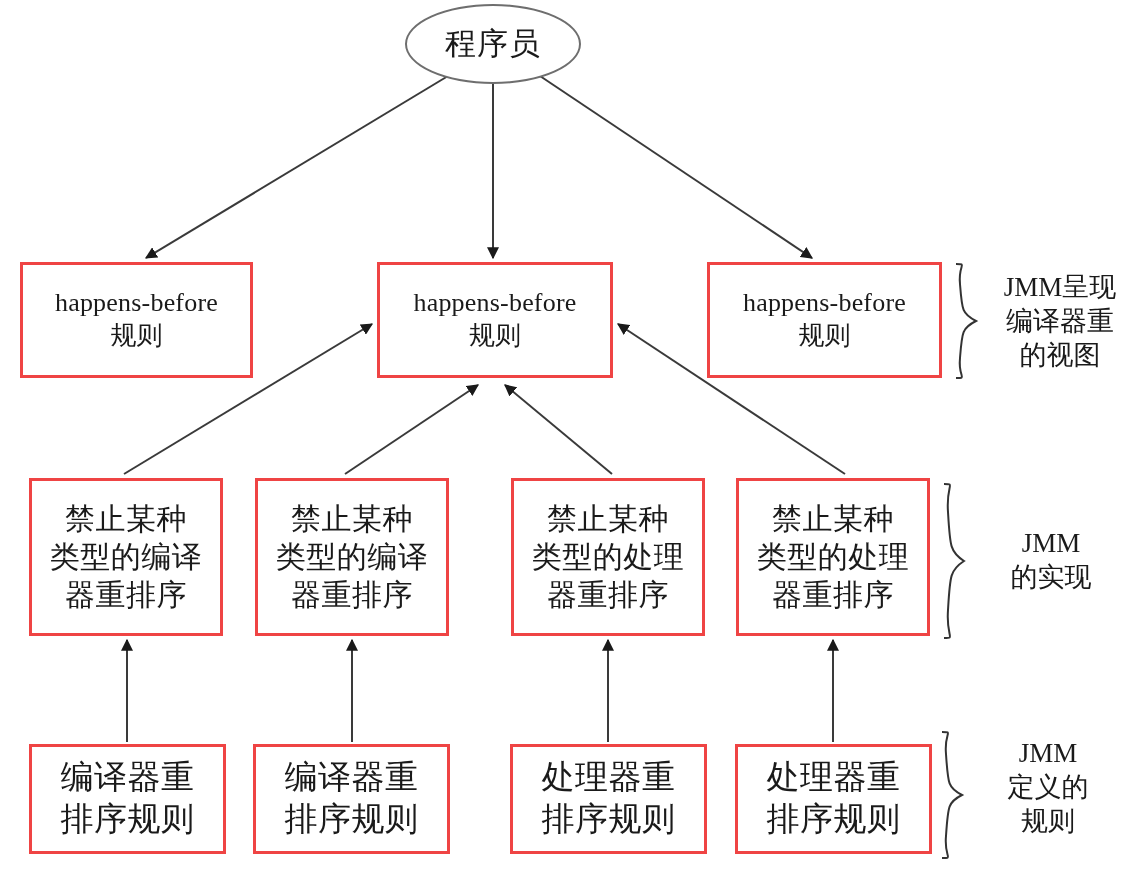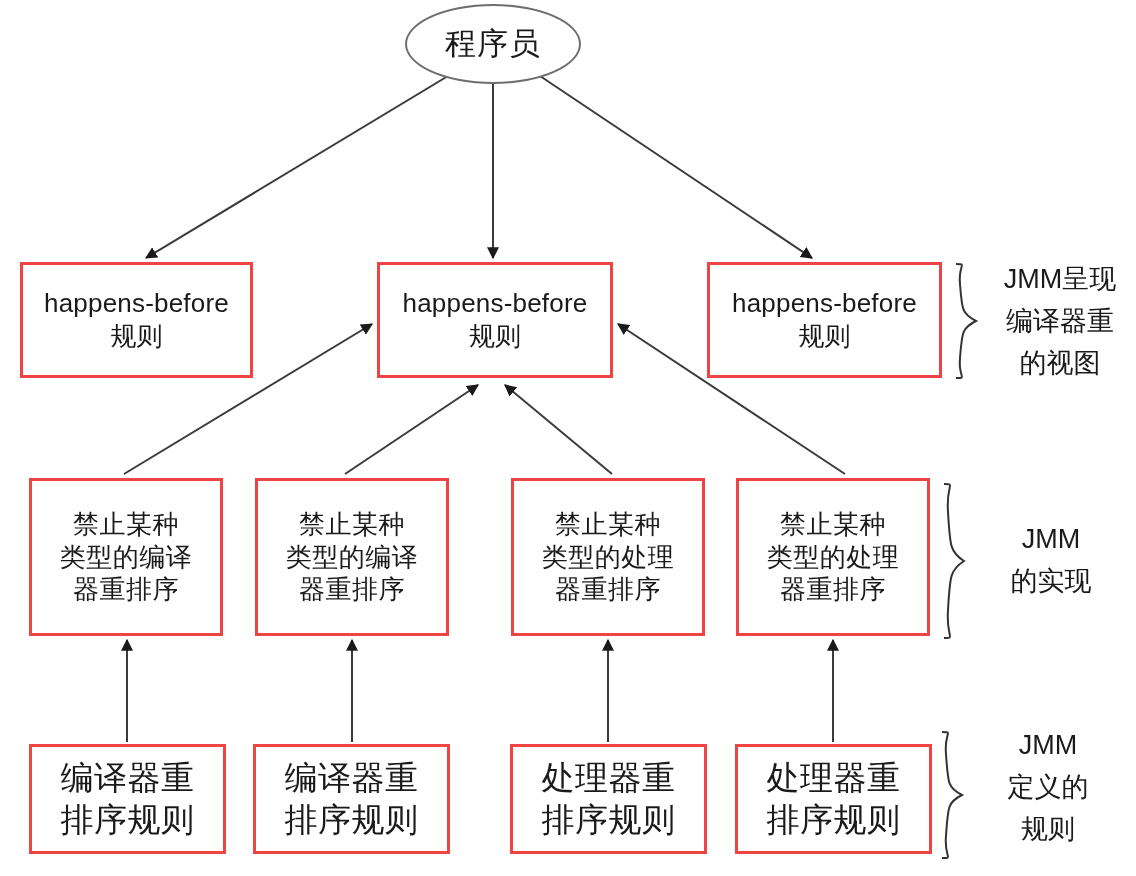--- a/index.html
+++ b/index.html
@@ -5,21 +5,21 @@
   html, body {
     margin: 0;
     padding: 0;
     background: #ffffff;
   }
   #canvas {
     position: relative;
     width: 1136px;
     height: 876px;
     background: #ffffff;
-    font-family: Liberation Sans, sans-serif;
+    font-family: Liberation Serif, serif;
     overflow: hidden;
   }
   #edges {
     position: absolute;
     left: 0;
     top: 0;
     width: 1136px;
     height: 876px;
     pointer-events: none;
   }
@@ -51,38 +51,37 @@
     letter-spacing: 1px;
   }
   .hb-en {
     font-size: 26px;
     letter-spacing: 0.2px;
   }
   .hb-cn {
     font-size: 26px;
   }
   .mid-cn {
-    font-size: 26px;
+    font-size: 30px;
     letter-spacing: 0.5px;
   }
   .bot-cn {
     font-size: 33px;
     letter-spacing: 0.5px;
   }
   .side-label {
     position: absolute;
     display: flex;
     flex-direction: column;
     align-items: center;
     justify-content: center;
     text-align: center;
     color: #1a1a1a;
     font-size: 27px;
     line-height: 1.45;
-    gap: 8px;
   }
   .brace {
     position: absolute;
     color: #333333;
     font-weight: 300;
   }
   .brace svg { display: block; }
 </style>
 </head>
 <body>

